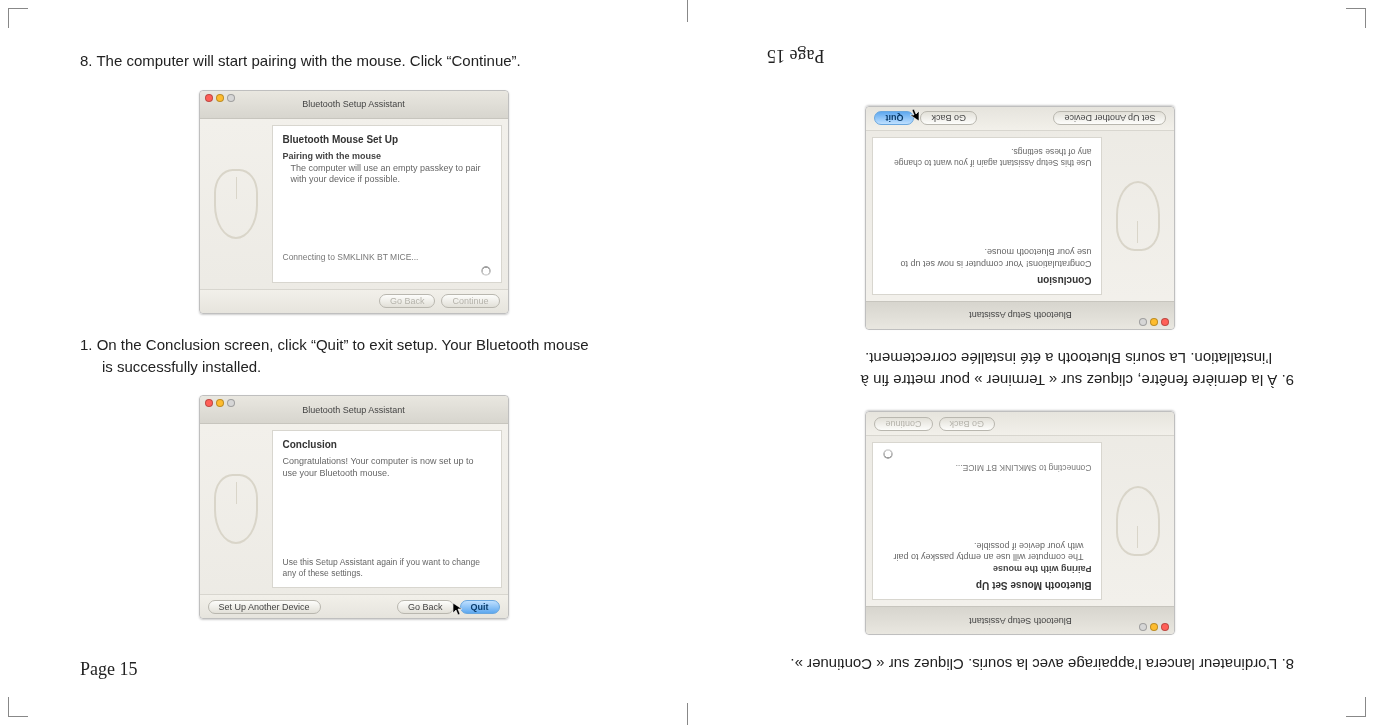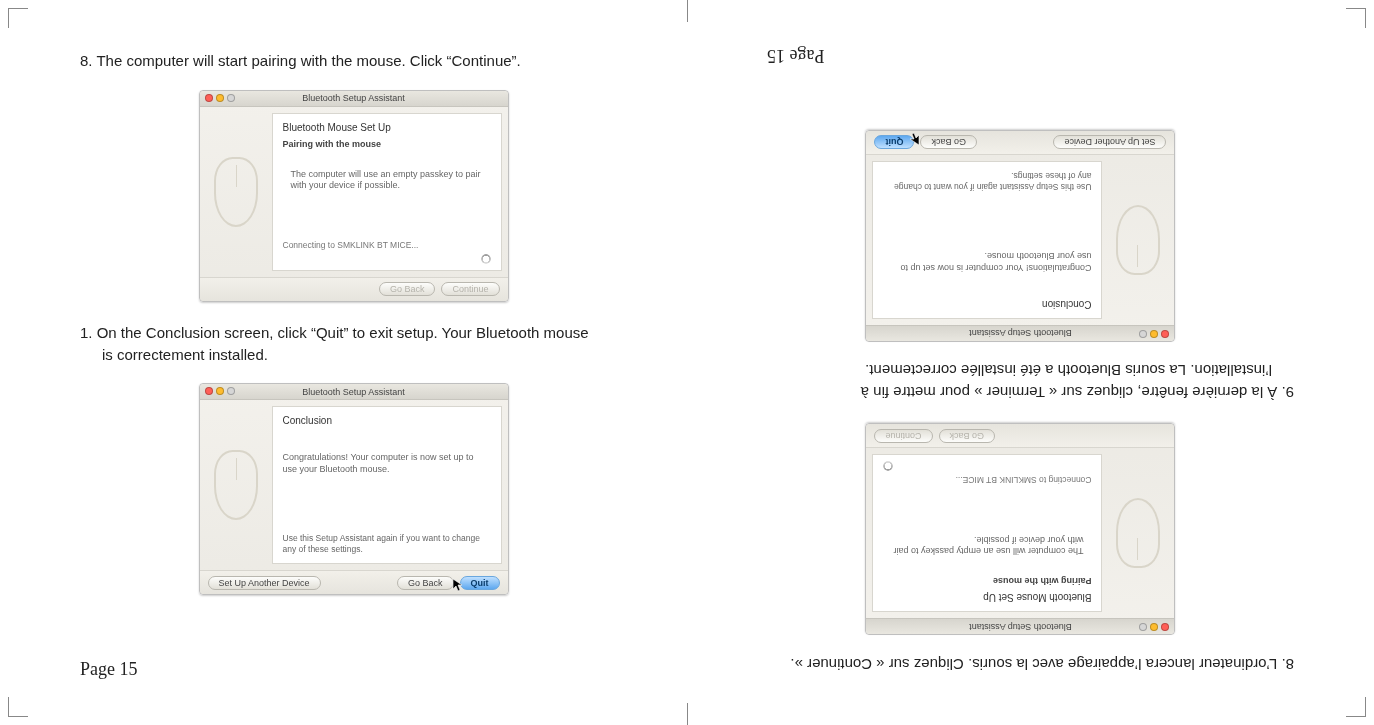--- a/index.html
+++ b/index.html
@@ -74,21 +74,21 @@
     margin: 0 auto 10px auto;
     border: 1px solid #bfbfbf;
     background: linear-gradient(#f3f1ec, #eceae4);
     border-radius: 4px;
     font-family: "Lucida Grande", "Helvetica Neue", Arial, sans-serif;
     font-size: 9px;
     color:#333;
     box-shadow: 0 1px 2px rgba(0,0,0,0.2);
   }
   .titlebar {
-    height: 16px;
+    height: 28px;
     background: linear-gradient(#e9e7e0,#d7d5ce);
     border-bottom:1px solid #c7c5be;
     display:flex;
     align-items:center;
     position:relative;
     border-radius: 4px 4px 0 0;
   }
   .traffic {
     position:absolute; left:5px; top:3px; display:flex; gap:3px;
   }
@@ -116,23 +116,23 @@
   }
   .panel {
     flex:1;
     background:#fff;
     margin:6px 6px 6px 0;
     border:1px solid #d8d6cf;
     padding:8px 10px;
     font-size:9px;
     position:relative;
   }
-  .panel-title{ font-weight:normal; margin-bottom:6px; font-size:10px; color:#333;}
+  .panel-title{ font-weight:bold; margin-bottom:6px; font-size:10px; color:#333;}
   .panel-sub{ font-weight:bold; color:#444; margin:4px 0 2px 0;}
-  .panel-text{ color:#666; line-height:1.3; padding-left:8px;margin-top:20px;}
+  .panel-text{ color:#666; line-height:1.3; padding-left:8px;}
   .panel-status{
     position:absolute; bottom:20px; left:10px; color:#777; font-size:8.5px;
   }
   .spinner{
     position:absolute; bottom:6px; right:10px;
     width:10px; height:10px; border-radius:50%;
     background: conic-gradient(#999,#ddd,#999);
     -webkit-mask: radial-gradient(circle at center, transparent 3px, #000 3.5px);
     mask: radial-gradient(circle at center, transparent 3px, #000 3.5px);
   }
@@ -216,21 +216,21 @@
         </div>
       </div>
       <div class="footerbar">
         <div class="aqua-btn disabled">Go Back</div>
         <div class="aqua-btn disabled">Continue</div>
       </div>
     </div>
 
     <div class="instruction instruction-9">
       <span>1. On the Conclusion screen, click “Quit” to exit setup. Your Bluetooth mouse</span><br>
-      <span class="indent">is correctement installed.</span>
+      <span class="indent">is successfully installed.</span>
     </div>
 
     <div class="mac-window" style="position:relative;">
       <div class="titlebar">
         <div class="traffic">
           <div class="dot red"></div>
           <div class="dot yel"></div>
           <div class="dot grn"></div>
         </div>
         <div class="titlebar-title">Bluetooth Setup Assistant</div>

